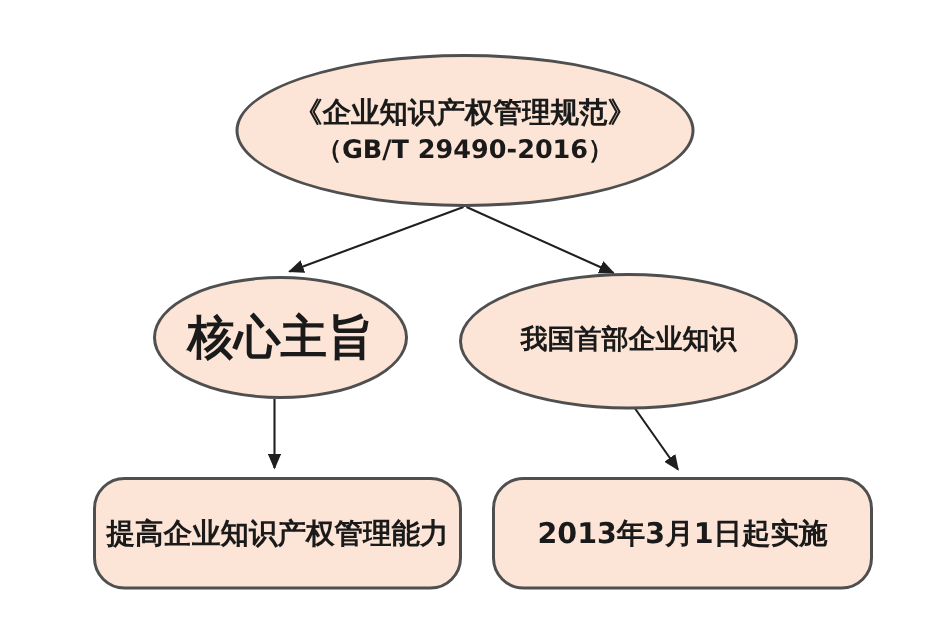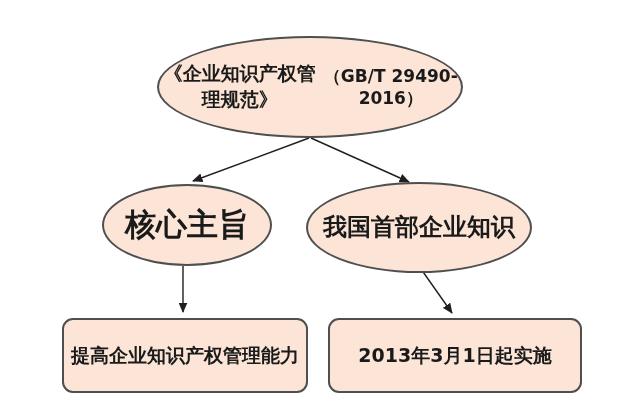--- a/index.html
+++ b/index.html
@@ -14,46 +14,46 @@
     height: 414px;
     background: #ffffff;
     overflow: hidden;
   }
   .node {
     position: absolute;
     box-sizing: border-box;
     background: #fce5d6;
     border: 2px solid #4f4f4f;
     display: flex;
-    flex-direction: row;
+    flex-direction: column;
     align-items: center;
     justify-content: center;
     text-align: center;
     color: #1a1a1a;
     font-weight: bold;
   }
   .ellipse { border-radius: 50%; }
-  .rounded-box { border-radius: 11px; }
+  .rounded-box { border-radius: 21px; }
 
   .node-standard {
     left: 157px; top: 36px;
     width: 306px; height: 102px;
   }
   .node-standard .title    { font-size: 19px; line-height: 1.35; }
   .node-standard .subtitle { font-size: 17px; line-height: 1.3; }
 
   .node-core {
     left: 102px; top: 184px;
     width: 170px; height: 82px;
     font-size: 31px;
   }
   .node-first-standard {
     left: 306px; top: 182px;
     width: 226px; height: 91px;
-    font-size: 24px;
+    font-size: 18px;
     line-height: 1.45;
   }
   .node-improve {
     left: 62px; top: 318px;
     width: 246px; height: 75px;
     font-size: 19px;
   }
   .node-date {
     left: 328px; top: 318px;
     width: 254px; height: 75px;

